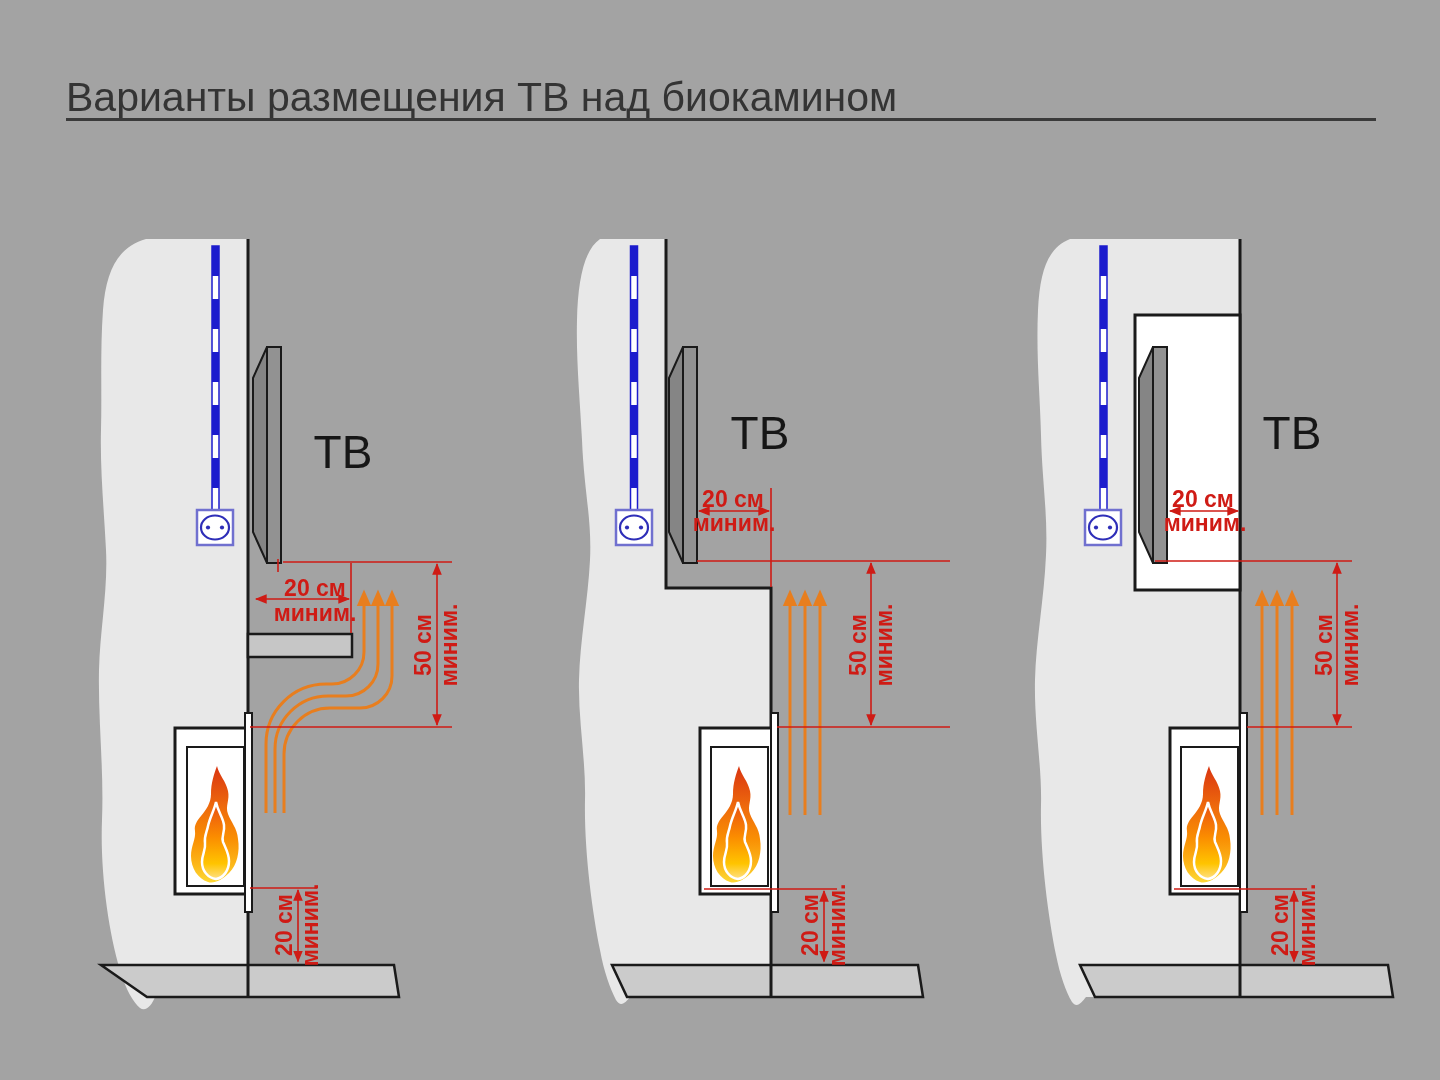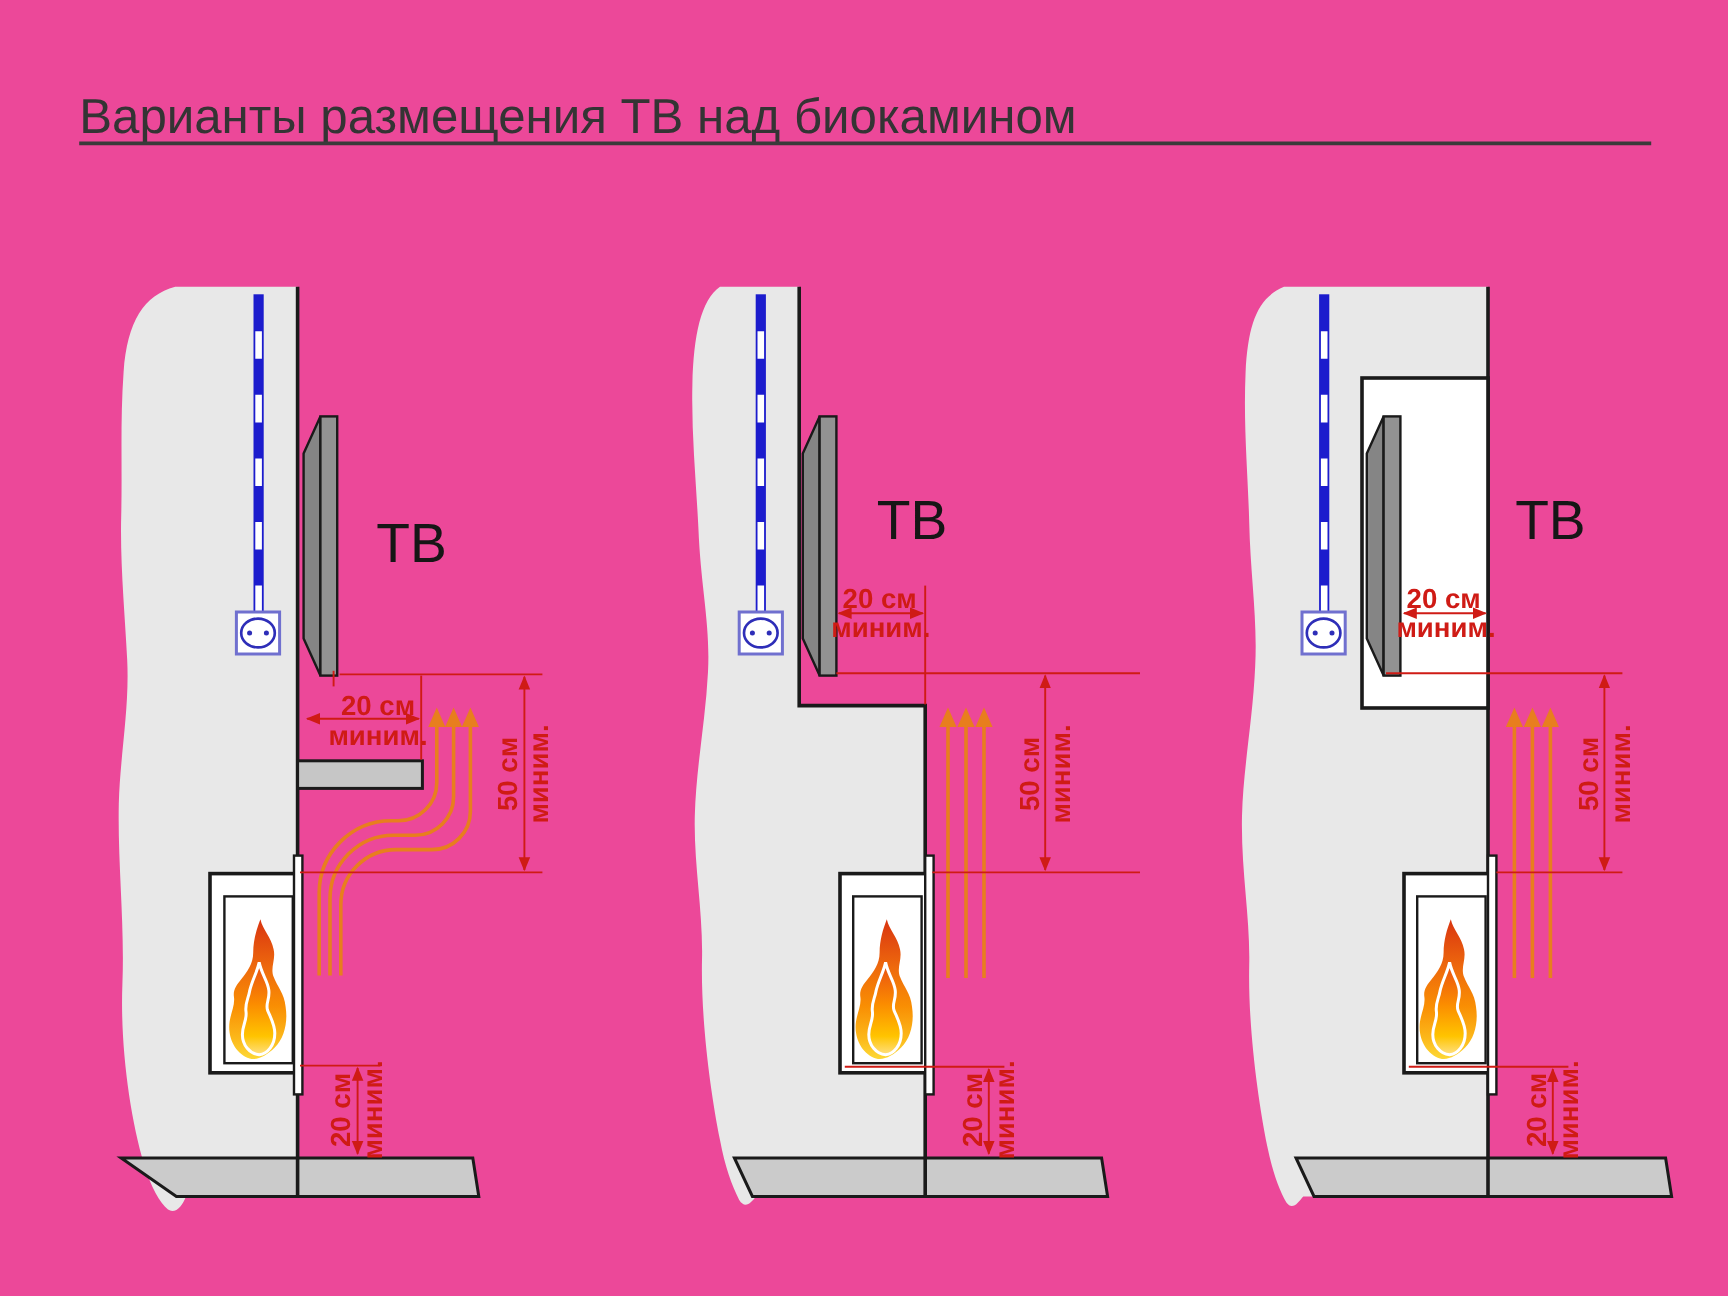--- a/index.html
+++ b/index.html
@@ -1,16 +1,16 @@
 <!DOCTYPE html>
 <html><head>
 <meta charset="utf-8">
 <style>
   html,body{margin:0;padding:0;background:#ffffff;}
-  .stage{position:relative;width:1440px;height:1080px;background:#ec4899;overflow:hidden;
+  .stage{position:relative;width:1440px;height:1080px;background:#a3a3a3;overflow:hidden;
          font-family:"Liberation Sans", sans-serif;}
   svg{position:absolute;left:0;top:0;}
   text{font-family:"Liberation Sans", sans-serif;}
   .title-text{font-size:41px;fill:#343434;}
   .tv-text{font-size:46px;fill:#161616;}
   .dim{font-size:23px;font-weight:bold;fill:#cf1b15;text-anchor:middle;}
   .refline{stroke:#cf1b15;stroke-width:1.6;fill:none;}
   .dimline{stroke:#cf1b15;stroke-width:1.6;fill:none;}
   .blackline{stroke:#1a1a1a;stroke-width:3;fill:none;}
   .wall{fill:#e8e8e8;}

